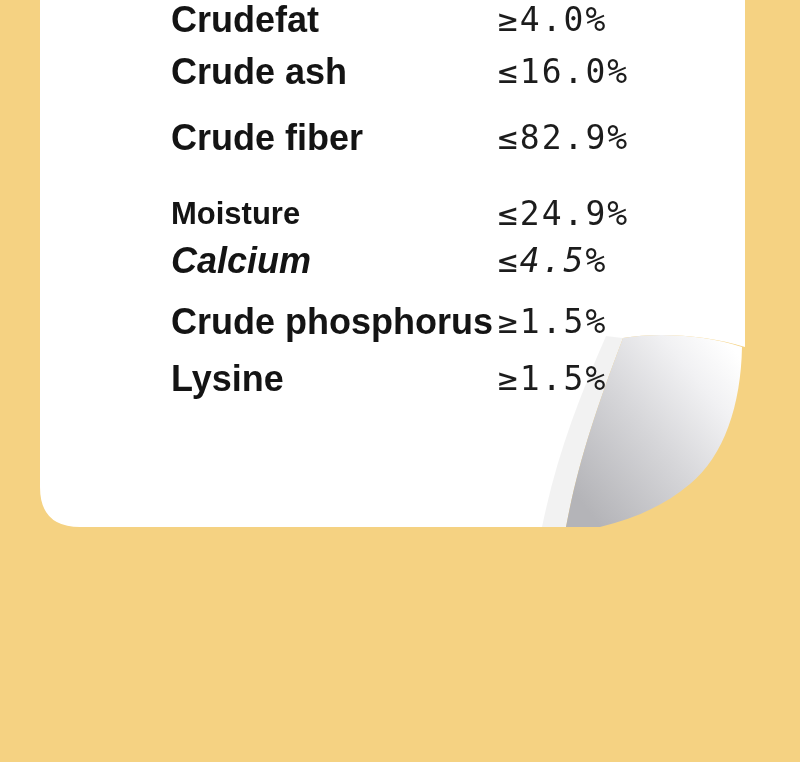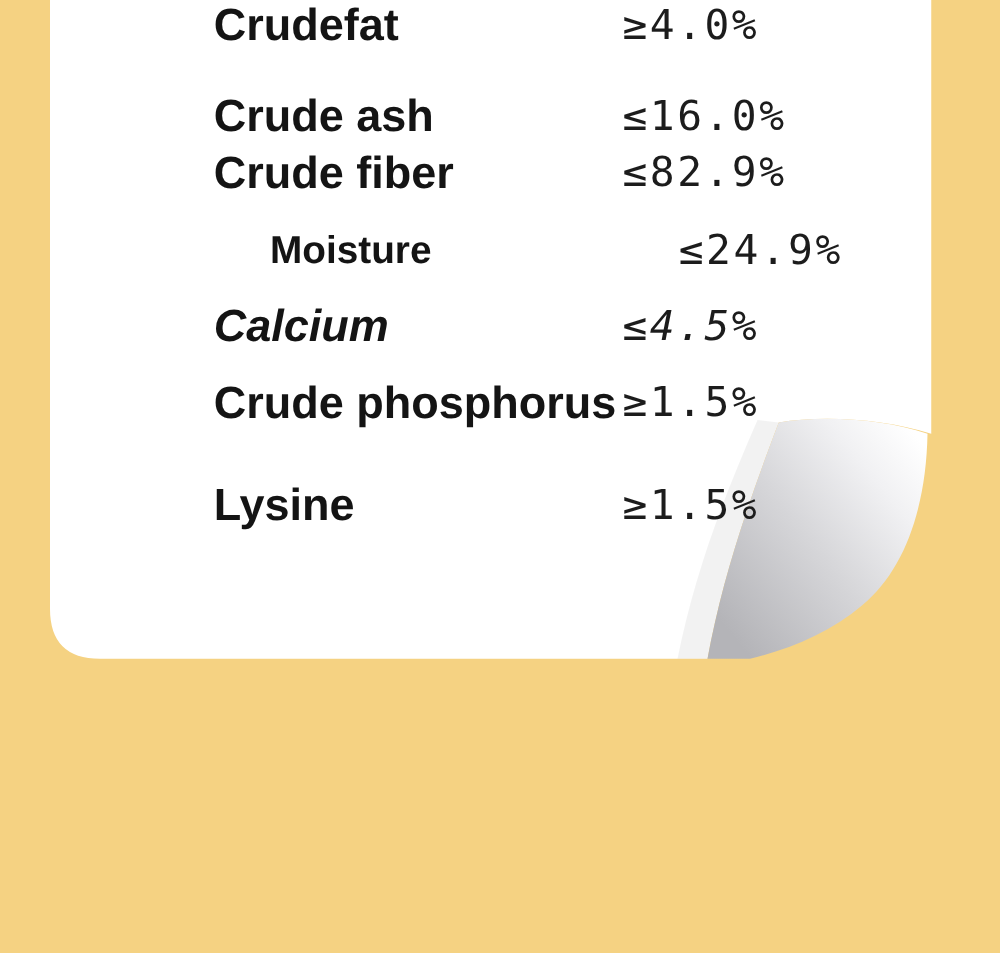--- a/index.html
+++ b/index.html
@@ -55,26 +55,26 @@
     font-family: "DejaVu Sans Mono", monospace;
     font-weight: normal;
     font-size: 33px;
     color: #1c1c1c;
     letter-spacing: 2px;
   }
   .nrow.small .label {
     font-size: 31px;
   }
   .r0 { top: -3px; }
-  .r1 { top: 70px; }
+  .r1 { top: 49px; }
   .r2 { top: 115px; }
-  .r3 { top: 177px; margin-left: 45px; }
+  .r3 { top: 191px; }
   .r4 { top: 238px; font-style: italic; }
   .r5 { top: 299px; }
-  .r6 { top: 381px; }
+  .r6 { top: 356px; }
 </style>
 </head>
 <body>
 
 <div class="stage">
 
   <svg class="bg-svg" viewBox="0 0 800 762" xmlns="http://www.w3.org/2000/svg">
     <defs>
       <linearGradient id="curlGrad" gradientUnits="userSpaceOnUse" x1="575" y1="495" x2="742" y2="360">
         <stop offset="0" stop-color="#b4b4b8"></stop>

